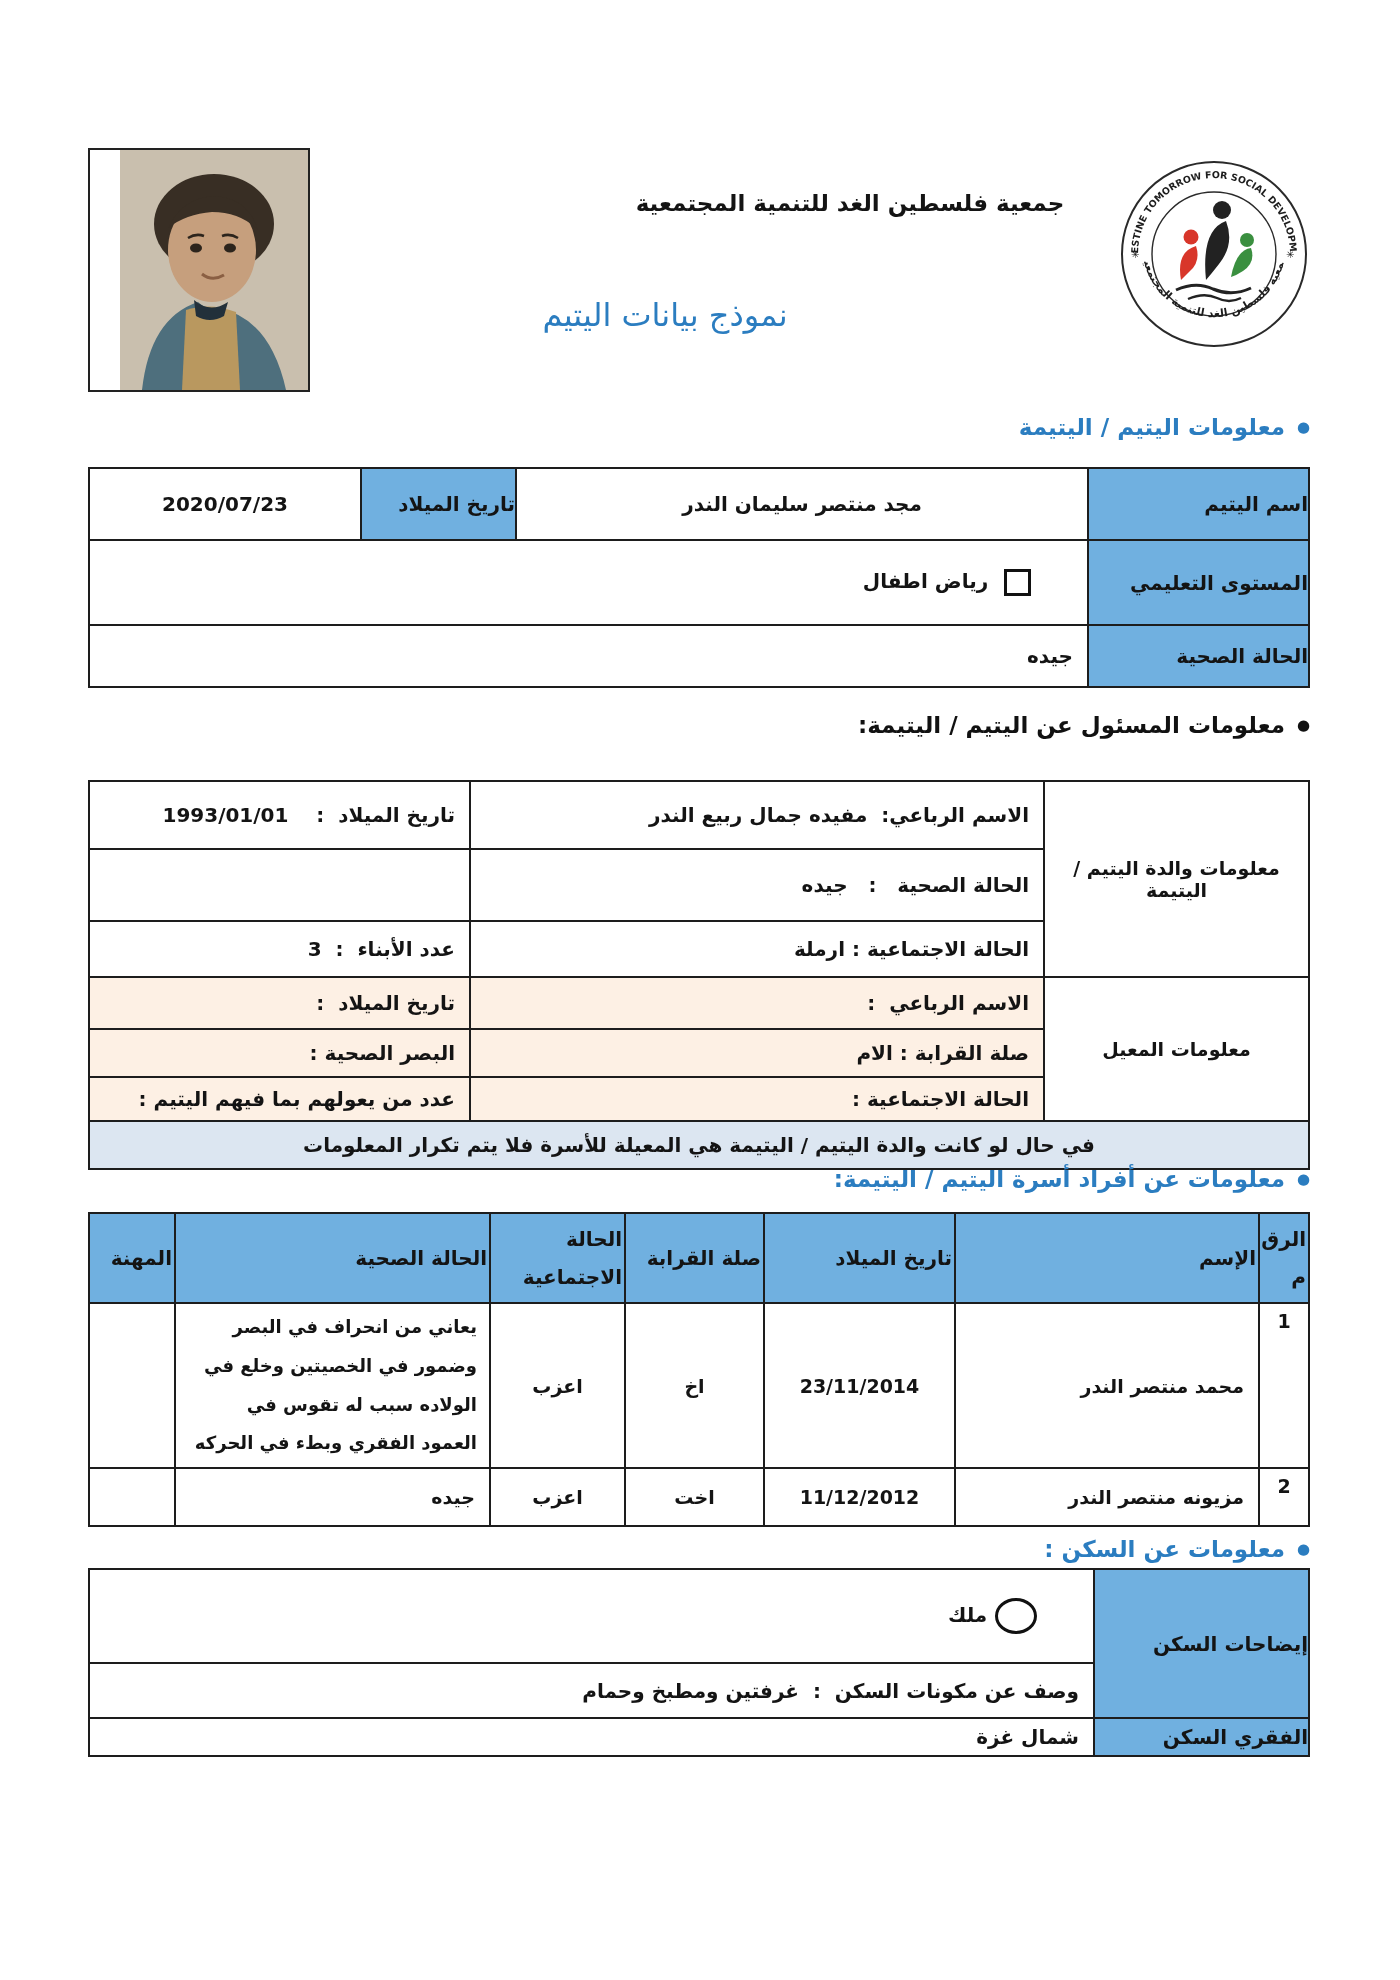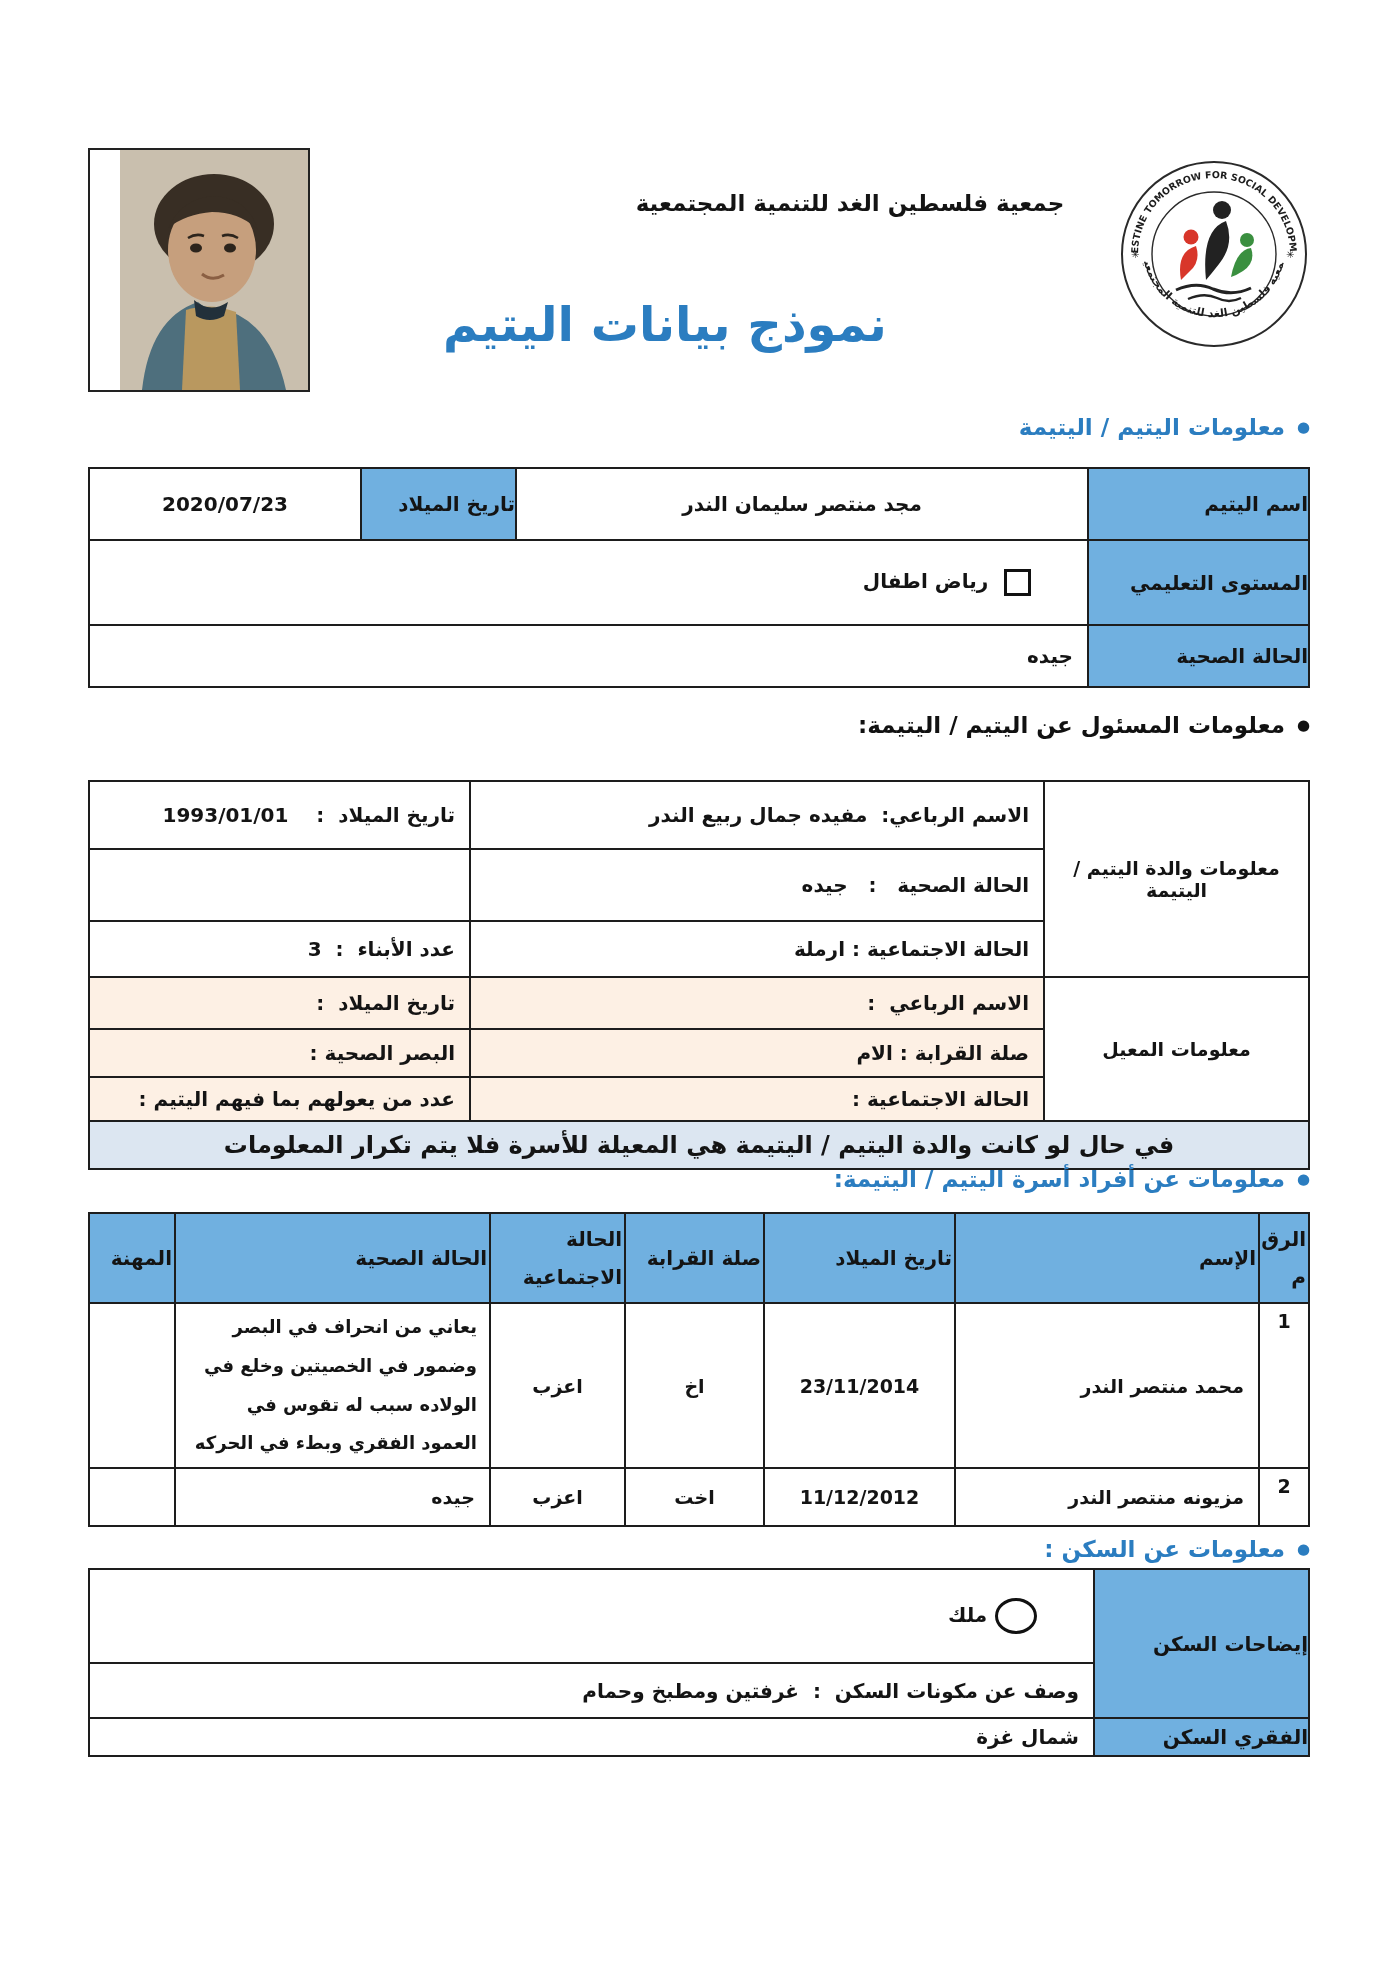--- a/index.html
+++ b/index.html
@@ -21,41 +21,41 @@
   .photo-frame{
     left:88px;top:148px;width:222px;height:244px;
     border:2px solid #222;background:#fff;
   }
   .org-name{
     left:620px;top:190px;width:460px;text-align:center;
     font-size:23px;font-weight:bold;direction:rtl;
   }
   .doc-title{
     left:440px;top:296px;width:450px;text-align:center;
-    font-size:48px;font-weight:bold;color:var(--accent_blue);direction:rtl;
+    font-size:32px;font-weight:normal;color:var(--accent_blue);direction:rtl;
   }
   .logo{left:1118px;top:158px;width:192px;height:192px;}
 
   
   .sec-h{
     right:90px;direction:rtl;display:flex;align-items:center;gap:12px;
     font-size:23px;font-weight:bold;color:var(--accent_blue);
   }
   .sec-h .bullet{font-size:15px;line-height:1;}
   .sec-h.black{color:#111;}
 
   
   table{border-collapse:collapse;table-layout:fixed;width:1220px;direction:rtl;}
   td,th{border:2px solid #1d1d1d;font-weight:bold;font-size:20px;vertical-align:middle;}
   .blue{background:var(--cell_blue);text-align:right;}
   .val{text-align:right;padding:4px 14px;white-space:pre-wrap;}
   .center{text-align:center;margin-left:26px;}
   .cat{background:#ffffff;text-align:center;font-size:19px;}
   .peach{background:var(--highlight_bg);}
-  .note-row{background:var(--note_bg);text-align:center;font-size:24px;}
+  .note-row{background:var(--note_bg);text-align:center;font-size:20px;}
   .fam td{font-size:19px;}
   .fam .num{vertical-align:top;text-align:center;padding-top:6px;}
   .fam .health-long{font-size:18px;line-height:2.15;padding:3px 12px;text-align:right;}
   th.blue{padding:6px 2px;line-height:1.9;}
 
   .checkbox{
     display:inline-block;width:27px;height:27px;border:3px solid #111;
     background:#fff;vertical-align:middle;margin-left:16px;
   }
   .circle-mark{

